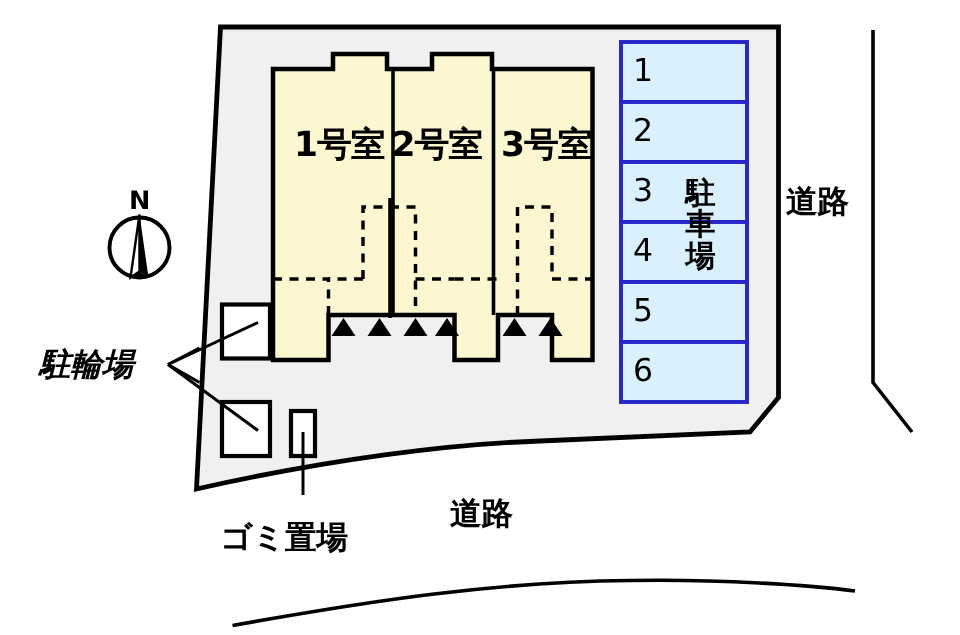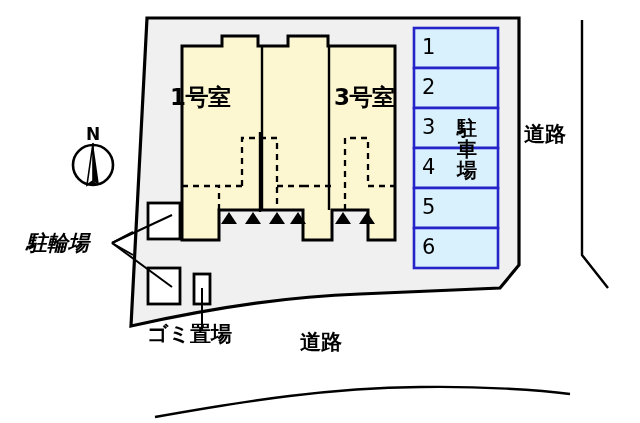--- a/index.html
+++ b/index.html
@@ -130,34 +130,35 @@
       <polygon points="93,143 87,185 93,181" fill="#ffffff" stroke="#000000" stroke-width="1.6"></polygon>
       <polygon points="93,143 99,185 93,181" fill="#000000"></polygon>
       <polygon points="87,185 99,185 93,181" fill="#000000"></polygon>
     </g>
 
     <path d="M 582,20 L 582,255 L 608,288" fill="none" stroke="#000000" stroke-width="2.4"></path>
 
     <path d="M 155,417 C 250,400 330,388 420,387 C 480,386 540,390 570,394" fill="none" stroke="#000000" stroke-width="2.4"></path>
   </svg>
 
-  <div class="lbl lbl-room" style="left:170px; top:86px;">1号室</div>
+  <div class="lbl lbl-room" style="left:196px; top:86px;">1号室</div>
+  <div class="lbl lbl-room" style="left:261px; top:86px;">2号室</div>
   <div class="lbl lbl-room" style="left:334px; top:86px;">3号室</div>
 
   <div class="lbl lbl-stall" style="left:422px; top:37px;">1</div>
   <div class="lbl lbl-stall" style="left:422px; top:77px;">2</div>
   <div class="lbl lbl-stall" style="left:422px; top:117px;">3</div>
   <div class="lbl lbl-stall" style="left:422px; top:157px;">4</div>
   <div class="lbl lbl-stall" style="left:422px; top:197px;">5</div>
   <div class="lbl lbl-stall" style="left:422px; top:237px;">6</div>
 
   <div class="lbl lbl-vert" style="left:456px; top:118px;">駐</div>
   <div class="lbl lbl-vert" style="left:456px; top:139px;">車</div>
   <div class="lbl lbl-vert" style="left:456px; top:160px;">場</div>
 
   <div class="lbl lbl-site" style="left:26px; top:233px;font-style:italic;">駐輪場</div>
-  <div class="lbl lbl-site" style="left:147px; top:324px;">ゴミ置場</div>
+  <div class="lbl lbl-site" style="left:147px; top:348px;">ゴミ置場</div>
   <div class="lbl lbl-site" style="left:300px; top:332px;">道路</div>
   <div class="lbl lbl-site" style="left:524px; top:124px;">道路</div>
 
   <div class="lbl lbl-compass-n" style="left:86px; top:126px;">N</div>
 
 </div>
 
 </body></html>

